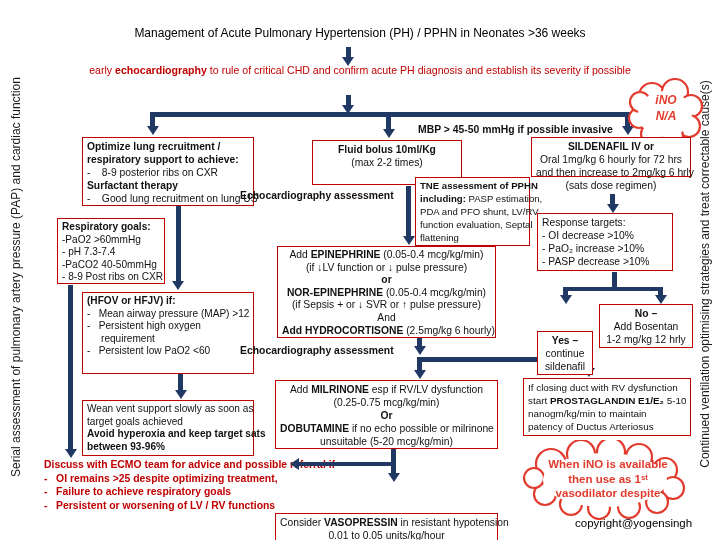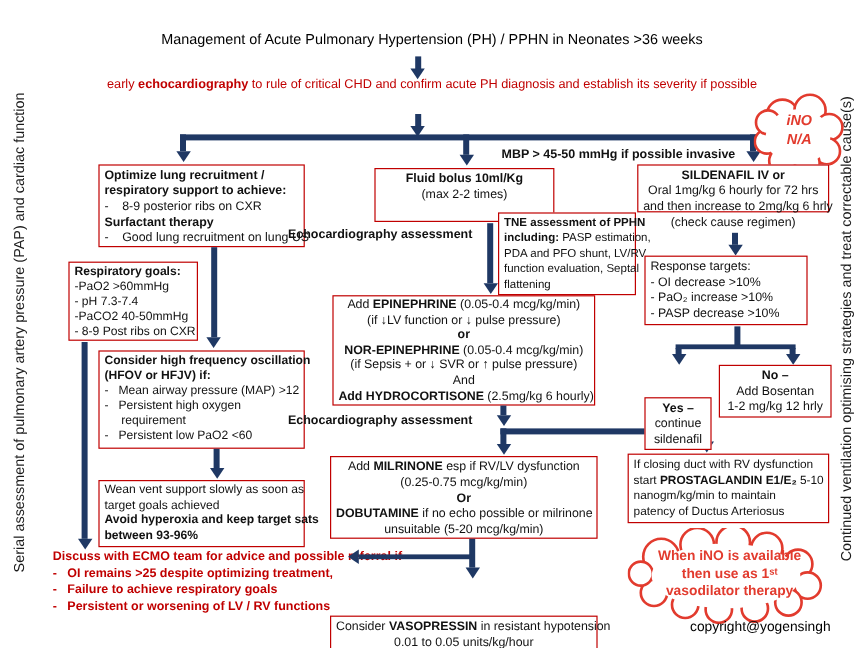--- a/index.html
+++ b/index.html
@@ -95,21 +95,20 @@
       <div><span>- 8-9 Post ribs on CXR</span></div>
     </div>
 
   <div class="vline" style="left:176px; top:206px; height:75px;"></div>
   <div class="ah-d" style="left:172px; top:281px;"></div>
 
   <div class="vline" style="left:68px; top:285px; height:164px;"></div>
   <div class="ah-d" style="left:64.5px; top:449px;"></div>
 
   <div class="box lines tiny" style="left:82px; top:292px; width:172px; height:82px;">
-      <div><b>Consider high frequency oscillation</b></div>
       <div><b>(HFOV or HFJV) if:</b></div>
       <div><span>-&nbsp;&nbsp;&nbsp;Mean airway pressure (MAP) &gt;12</span></div>
       <div><span>-&nbsp;&nbsp;&nbsp;Persistent high oxygen</span></div>
       <div><span>&nbsp;&nbsp;&nbsp;&nbsp;&nbsp;requirement</span></div>
       <div><span>-&nbsp;&nbsp;&nbsp;Persistent low PaO2 &lt;60</span></div>
     </div>
 
   <div class="vline" style="left:178px; top:374px; height:16px;"></div>
   <div class="ah-d" style="left:174.5px; top:390px;"></div>
 
@@ -180,21 +179,21 @@
 
   <div class="box center lines" style="left:275px; top:482px; width:223px; height:31px;margin-top:31px;">
       <div><span>Consider </span><b>VASOPRESSIN</b><span> in resistant hypotension</span></div>
       <div><span>0.01 to 0.05 units/kg/hour</span></div>
     </div>
 
   <div class="box center lines" style="left:516px; top:137px; width:160px; height:40px;margin-left:15px;">
       <div><b>SILDENAFIL IV or</b></div>
       <div><span>Oral 1mg/kg 6 hourly for 72 hrs</span></div>
       <div><span>and then increase to 2mg/kg 6 hrly</span></div>
-      <div><span>(check cause regimen)</span></div>
+      <div><span>(sats dose regimen)</span></div>
     </div>
 
   <div class="vline" style="left:610px; top:194px; height:10px;"></div>
   <div class="ah-d" style="left:606.5px; top:204px;"></div>
 
   <div class="box lines" style="left:537px; top:213px; width:136px; height:58px;">
       <div><span>Response targets:</span></div>
       <div><span>- OI decrease &gt;10%</span></div>
       <div><span>- PaO₂ increase &gt;10%</span></div>
       <div><span>- PASP decrease &gt;10%</span></div>
@@ -239,19 +238,19 @@
           <circle cx="76" cy="68" r="11"></circle>
         <circle cx="48" cy="64" r="11"></circle>
           <circle cx="22" cy="54" r="11"></circle>
           <circle cx="11" cy="38" r="10"></circle>
       </g>
       <ellipse cx="82" cy="40" rx="62" ry="27" fill="#ffffff"></ellipse>
     </svg>
     <div class="cloud-text lines" style="padding-top:17px; font-size:11.5px; line-height:14.5px;">
         <div><span>When iNO is available</span></div>
         <div><span>then use as 1ˢᵗ</span></div>
-        <div><span>vasodilator therapy</span></div>
+        <div><span>vasodilator despite</span></div>
       </div>
   </div>
 
   <div class="abs copyright" style="left:575px; top:517px;">copyright@yogensingh</div>
 
 </div>
 
 </body></html>

